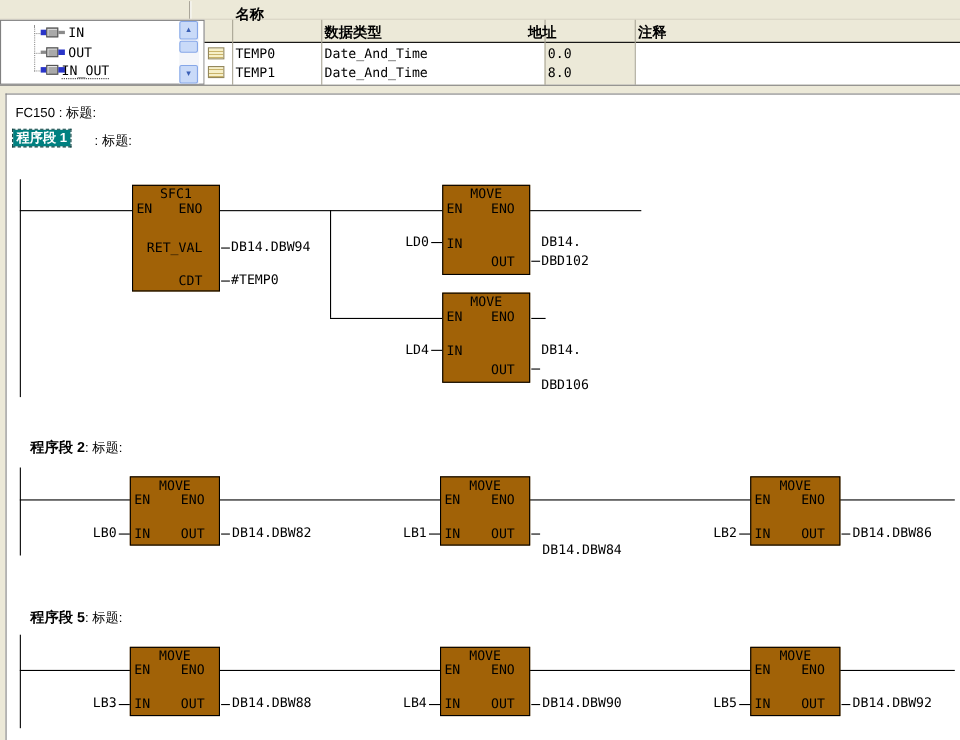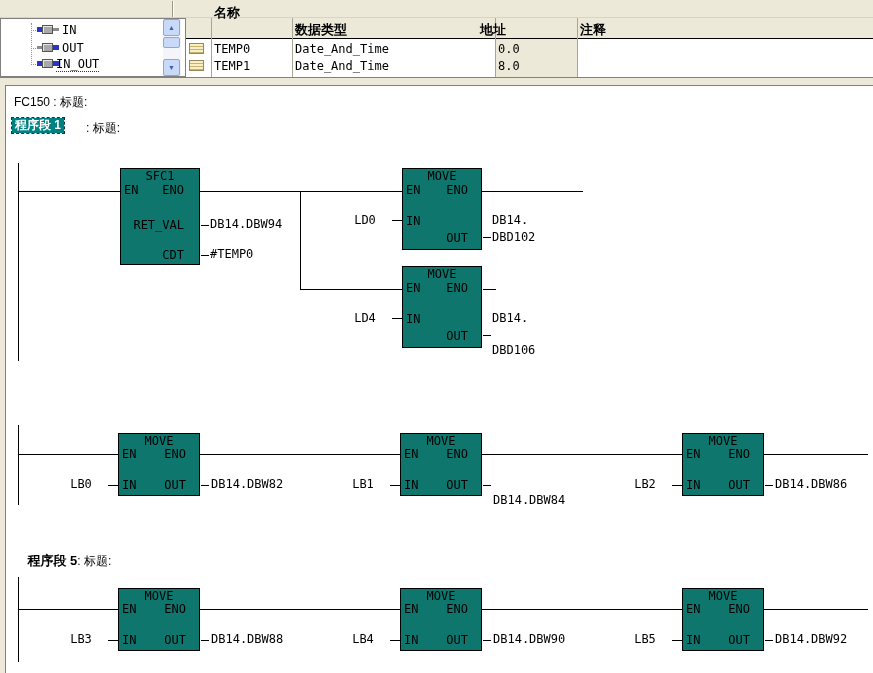--- a/index.html
+++ b/index.html
@@ -3,33 +3,33 @@
 <meta charset="utf-8">
 <style>
   *{margin:0;padding:0;box-sizing:border-box}
   html,body{background:#ECE9D8}
   #screen{position:relative;width:873px;height:673px;background:#ECE9D8;
     font-family:"Liberation Sans",sans-serif;color:#000;overflow:hidden}
   .a{position:absolute}
   .lad{position:absolute;font:12px/13px "DejaVu Sans Mono","Liberation Mono",monospace;white-space:pre}
   .wh{position:absolute;height:1px;background:#000;display:block}
   .wv{position:absolute;width:1px;background:#000;display:block}
-  .blk{position:absolute;border:1px solid #000;background:#0f766e}
+  .blk{position:absolute;border:1px solid #000;background:#a16207}
   .blk span{position:absolute;font:12px/13px "DejaVu Sans Mono","Liberation Mono",monospace;white-space:pre}
   .bt{top:1px;left:0;right:0;text-align:center}
   .mvb{width:82px;height:63px}
   .mvb .en{left:3px;top:14px}.mvb .eno{right:13px;top:14px}
   .mvb .in{left:3px;top:45px}.mvb .out{right:13px;top:45px}
   .mv1{width:80px;height:82px}
   .mv1 .en{left:3px;top:15px}.mv1 .eno{right:13px;top:15px}
   .mv1 .in{left:3px;top:46px}.mv1 .out{right:13px;top:63px}
   .sfcb{left:120px;top:168px;width:80px;height:97px}
   .sfcb .en{left:3px;top:15px}.sfcb .eno{right:15px;top:15px}
   .sfcb .rv{right:15px;top:50px}.sfcb .cdt{right:15px;top:80px}
-  .src{width:50px;text-align:center}
+  .src{width:50px;text-align:right}
   .cell{position:absolute;font:12px/14px "DejaVu Sans Mono","Liberation Mono",monospace;white-space:pre}
   .hcell{position:absolute;font-weight:bold;font-size:13px;white-space:pre}
   .vline{position:absolute;width:1px;background:#A9A594}
   .chip{position:absolute;background:#008080;color:#fff;font:bold 12px/15px "Liberation Sans",sans-serif;
     padding:0 3px;outline:1px dashed #063c3c}
   .netlabel{position:absolute;font-weight:bold;font-size:13px;white-space:pre}
   .netlabel .sfx{font-weight:normal;font-size:12px}
   .sbtn{position:absolute;width:17px;height:17px;background:#C9DAF8;border:1px solid #86A7E8;
     border-radius:2px;color:#3A5FB5;font-size:7px;text-align:center;line-height:15px;cursor:default}
   .sthumb{position:absolute;width:17px;height:11px;background:#C9DAF8;border:1px solid #86A7E8;border-radius:2px}
@@ -156,20 +156,23 @@
     <span class="in">IN</span>
     <span class="out">OUT</span>
   </div>
   <i class="wh" style="left:483px;top:289px;width:13px"></i>
   <span class="lad src" style="left:340px;top:312px">LD4</span>
   <i class="wh" style="left:392px;top:318px;width:10px"></i>
   <i class="wh" style="left:483px;top:335px;width:8px"></i>
   <span class="lad" style="left:492px;top:312px">DB14.</span>
   <span class="lad" style="left:492px;top:344px">DBD106</span>
 
+  <div class="netlabel" style="left:13px;top:383px">
+    <span>程序段 2</span><span class="sfx">: 标题:</span>
+  </div>
   <i class="wv" style="left:18px;top:425px;height:80px"></i>
   <i class="wh" style="left:18px;top:454px;width:850px"></i>
 
   <div class="blk mvb" style="left:118px;top:433px">
     <span class="bt">MOVE</span>
     <span class="en">EN</span>
     <span class="eno">ENO</span>
     <span class="in">IN</span>
     <span class="out">OUT</span>
   </div>

